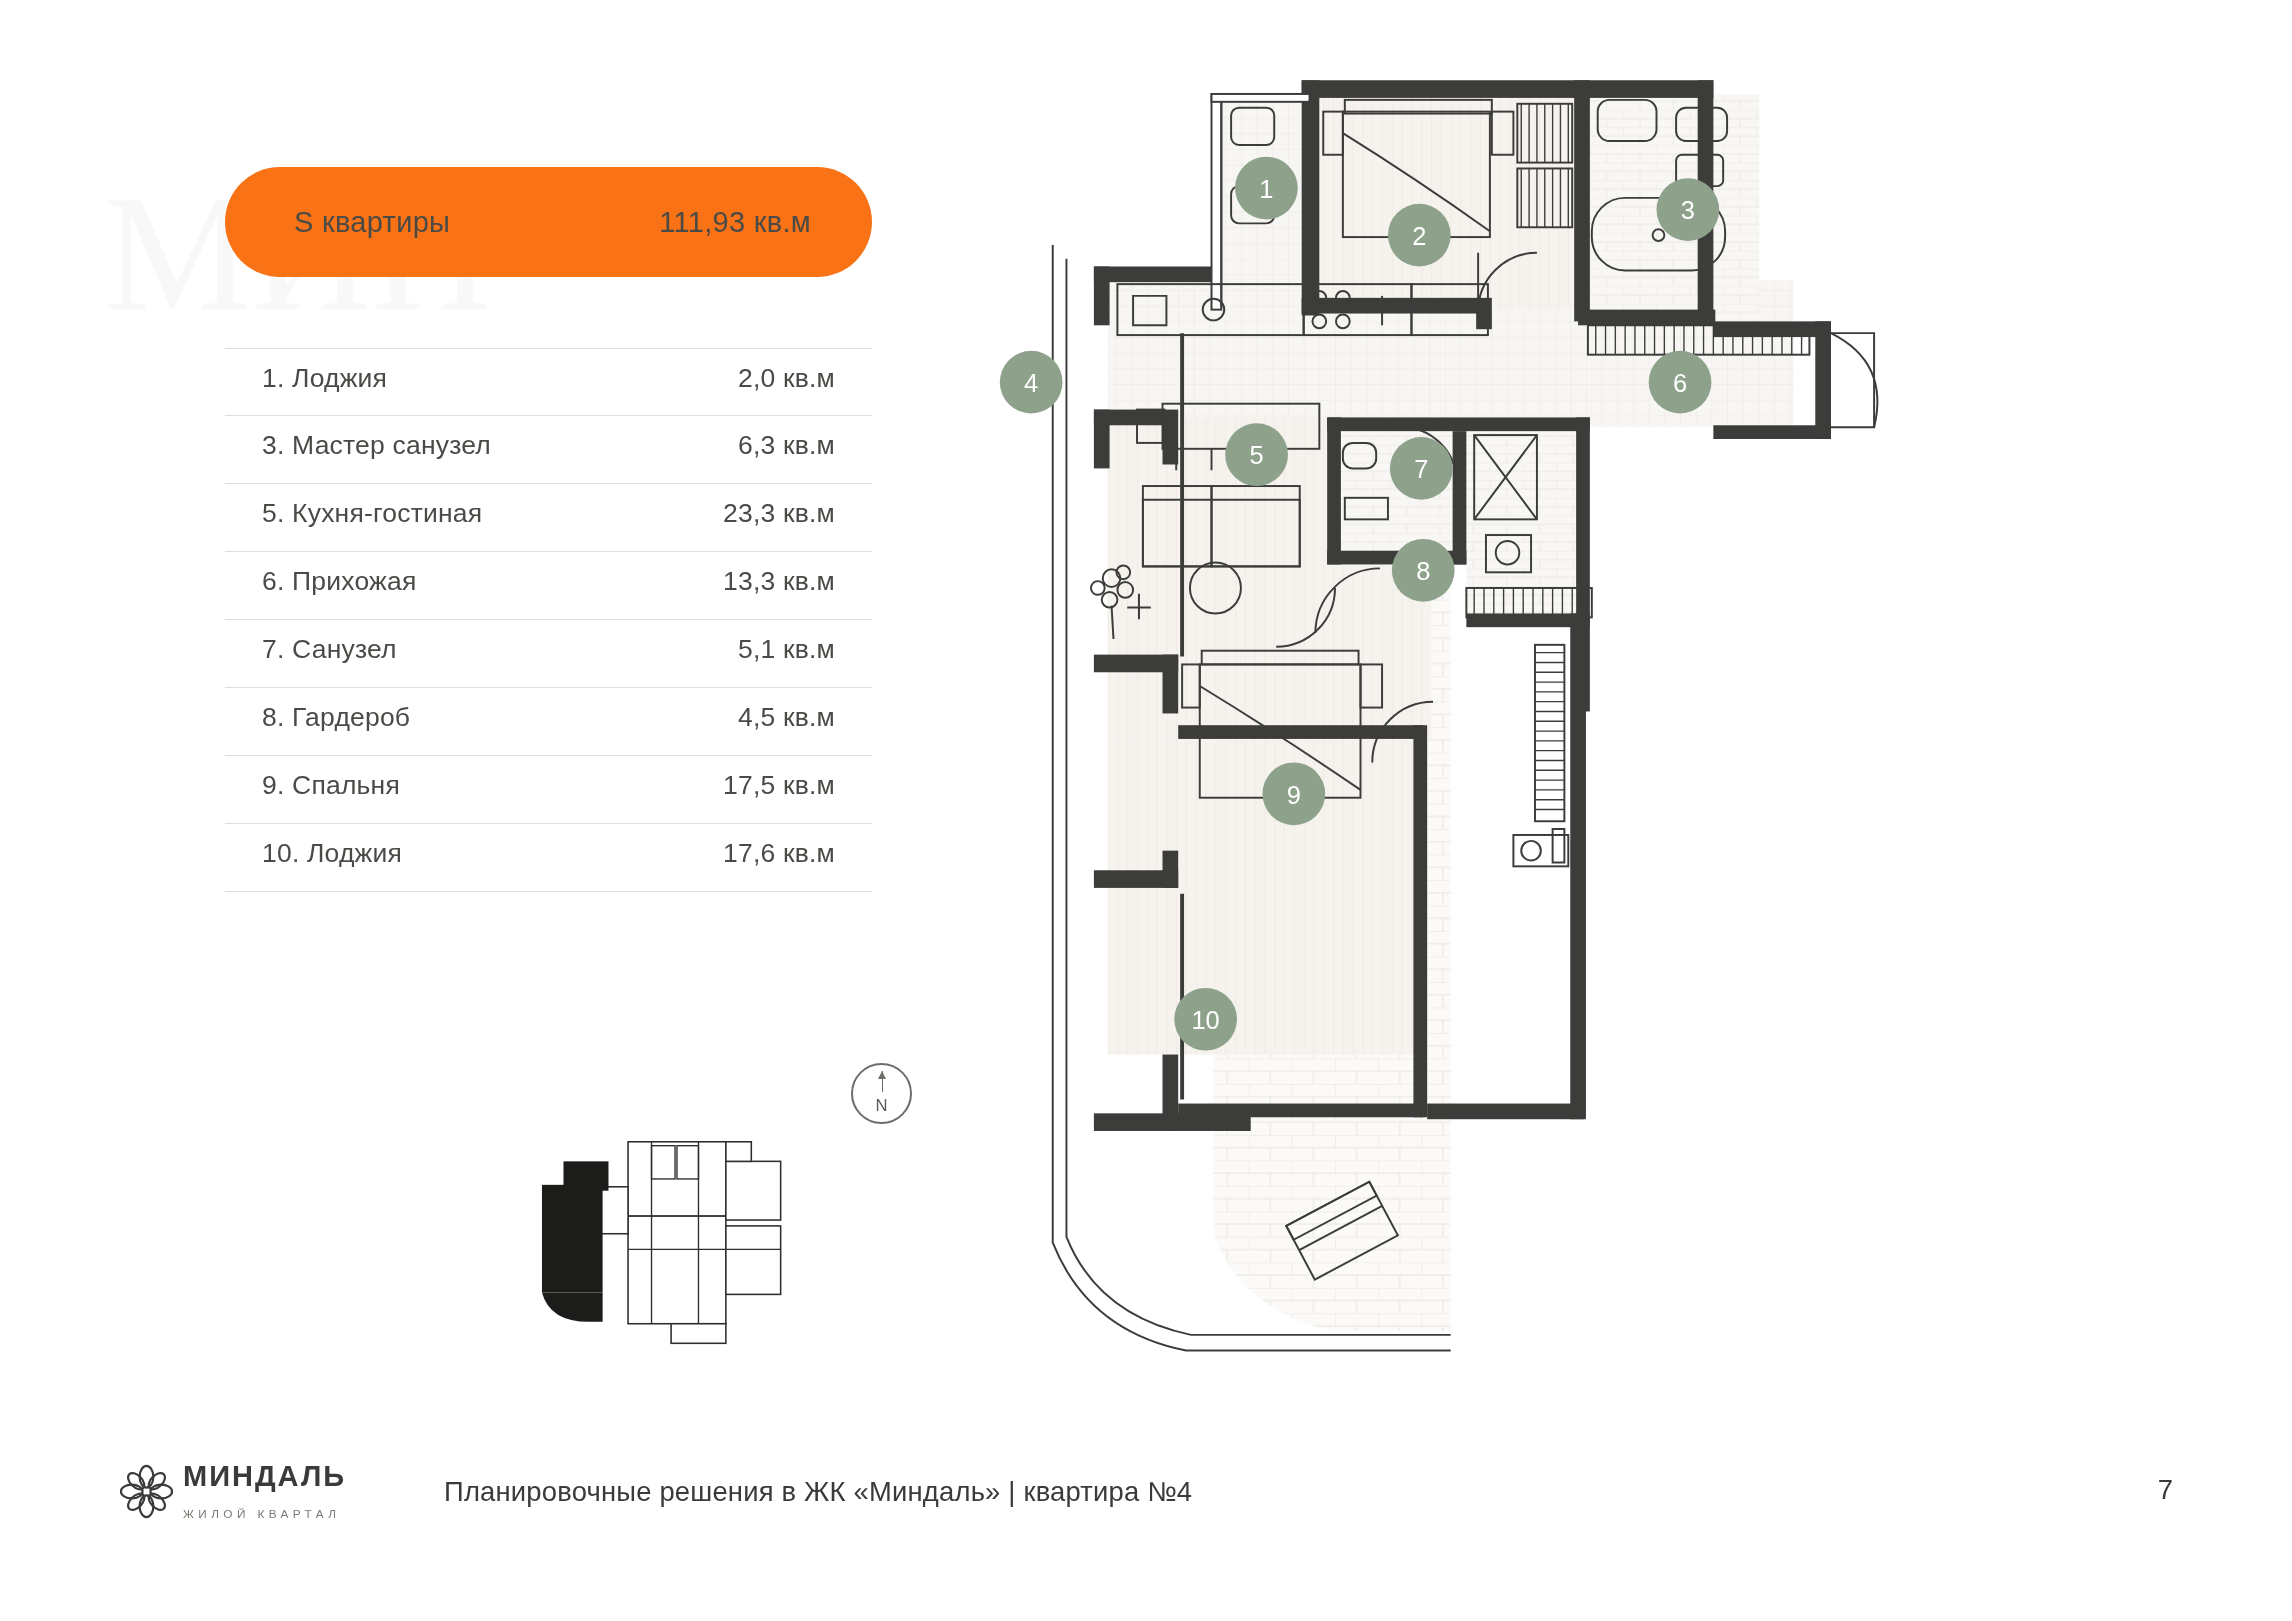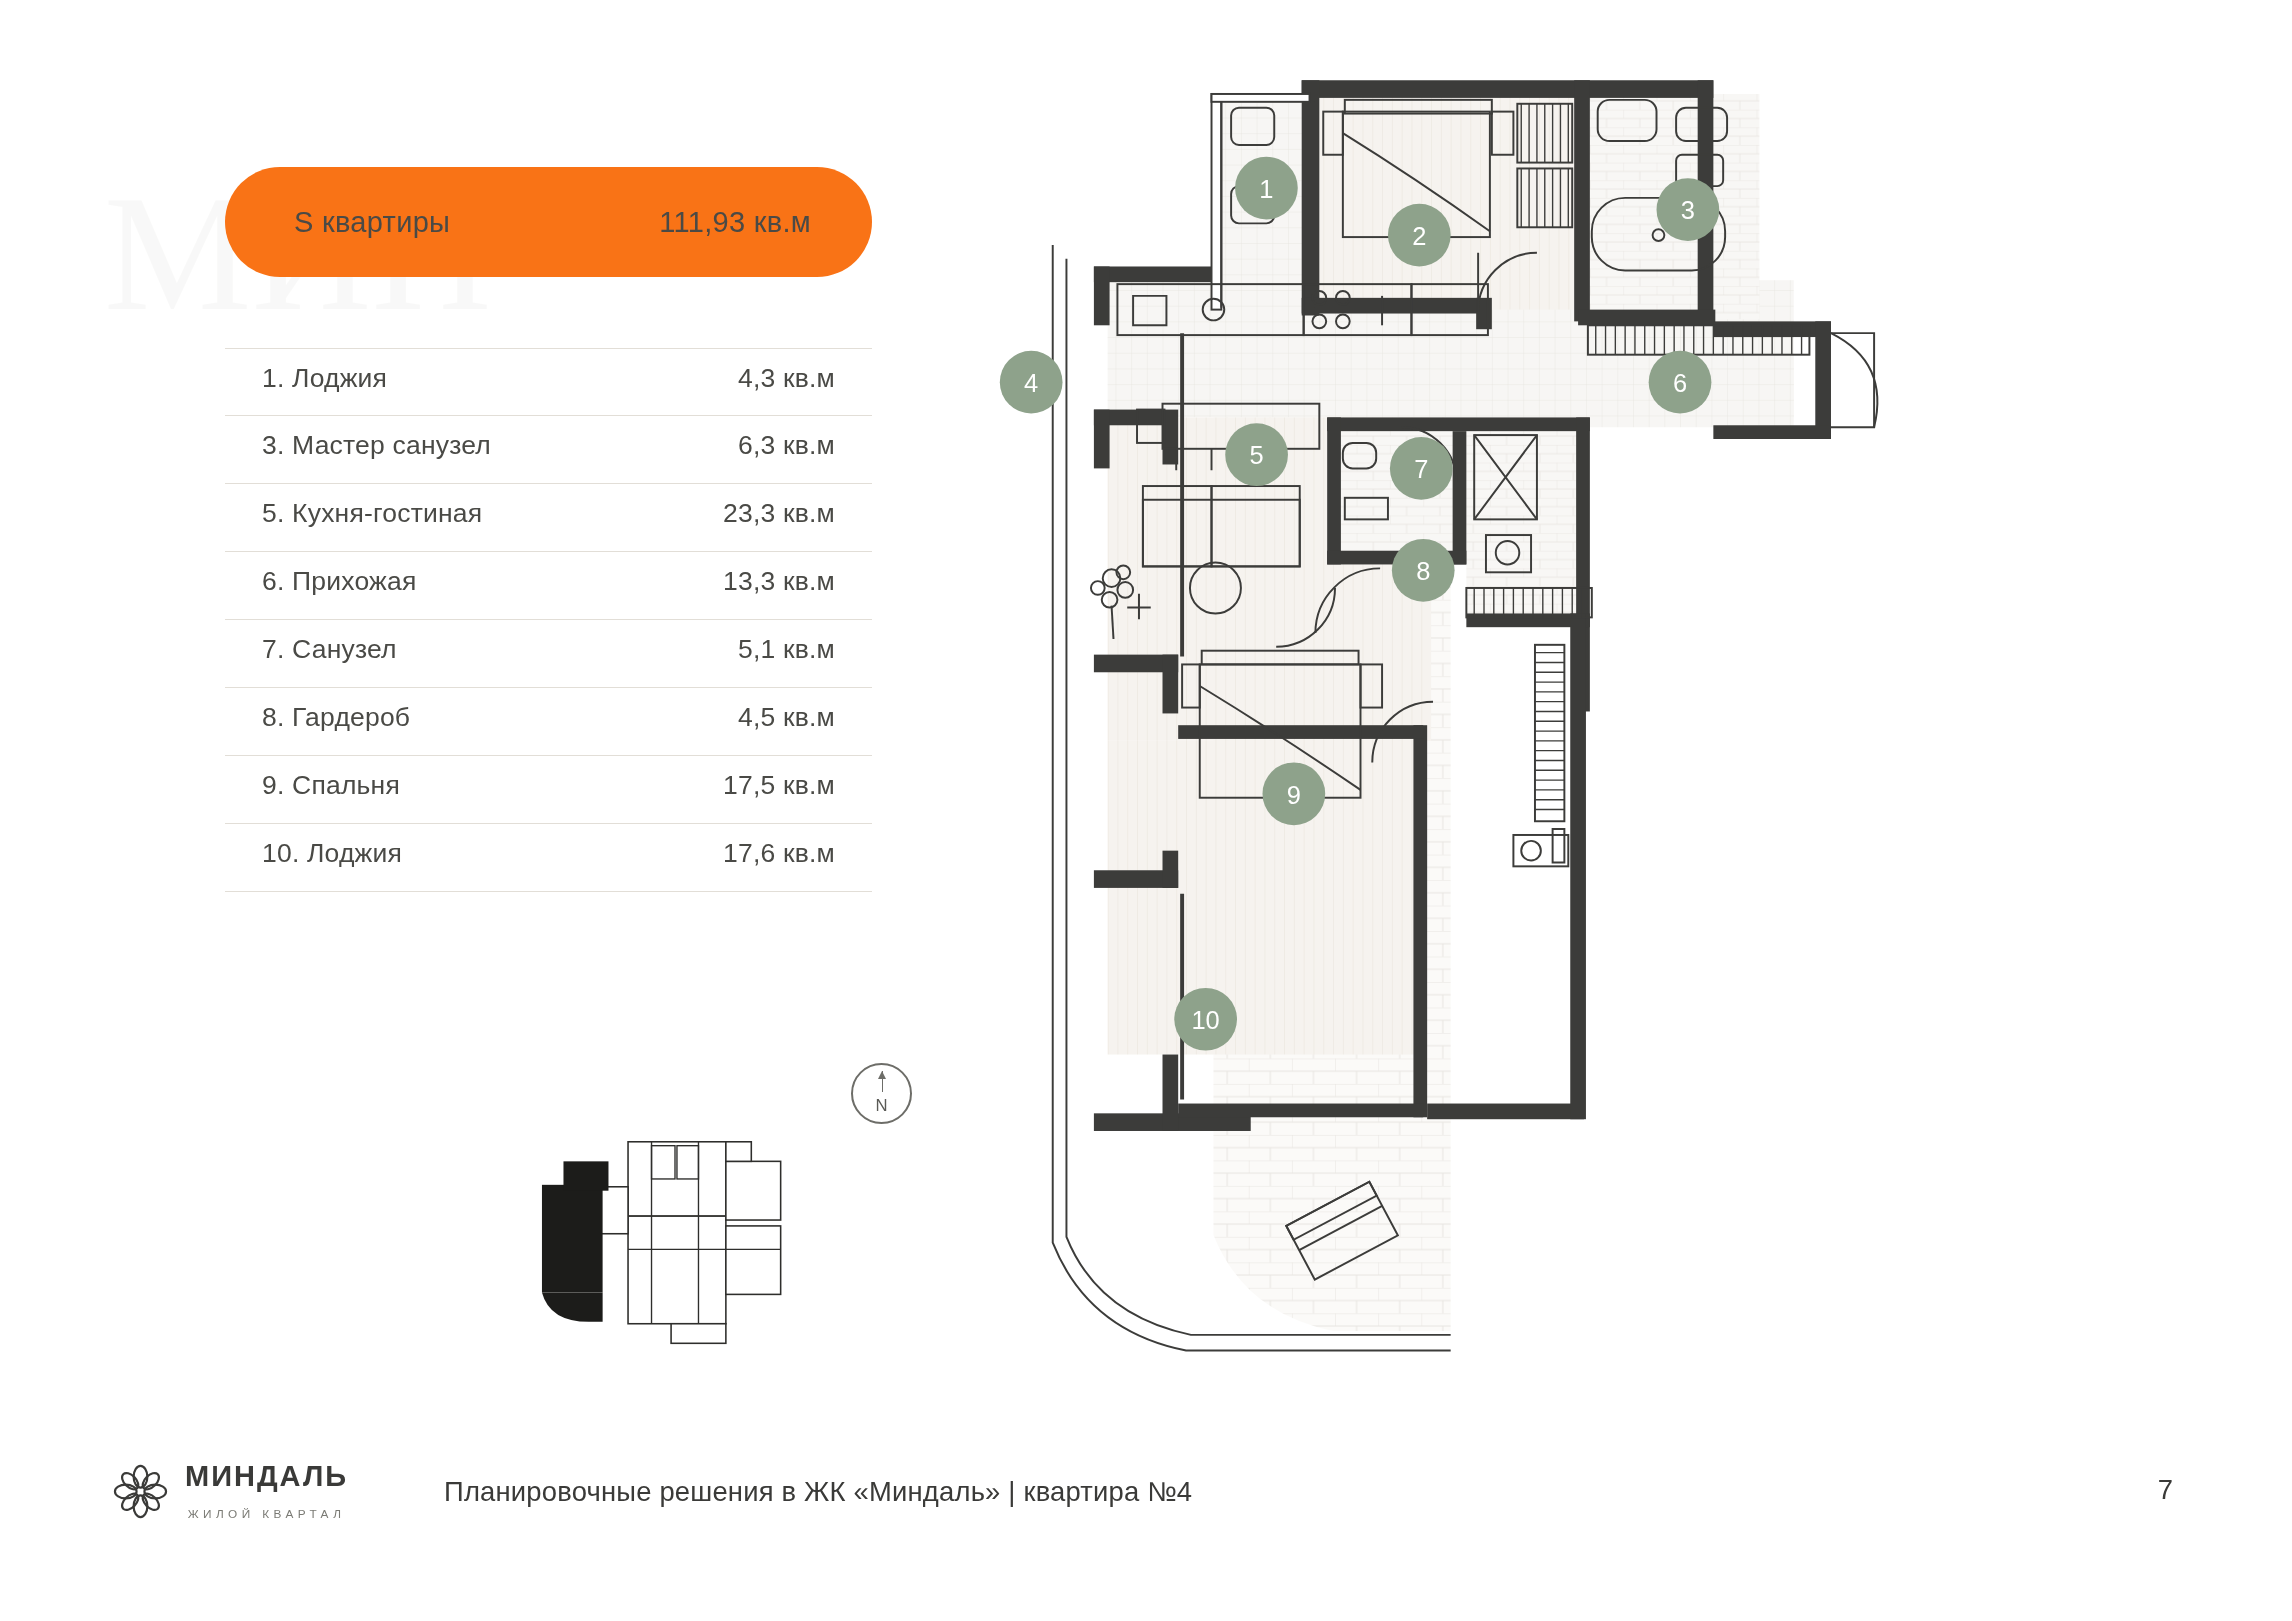--- a/index.html
+++ b/index.html
@@ -103,26 +103,25 @@
 
   
   #footer {
     position: absolute;
     left: 0; right: 0;
     bottom: 71px;
     height: 88px;
   }
   #footer-logo {
     position: absolute;
-    left: 112px;
+    left: 118px;
     top: 0;
     display: flex;
     align-items: center;
-    gap: 16px;
-    text-align: center;
+    gap: 8px;
   }
   #footer-logo .mark {
     width: 57px; height: 57px;
     position: relative;
   }
   #footer-logo .brand-txt .b1 {
     font-size: 29px;
     letter-spacing: 2px;
     font-weight: bold;
     color: #3a3a38;
@@ -189,21 +188,21 @@
 <div id="left-panel">
 
   <div id="summary-pill">
     <span class="label">S квартиры</span>
     <span class="value">111,93 кв.м</span>
   </div>
 
   <div id="room-list">
     <div class="room-row">
       <span class="r-name">1. Лоджия</span>
-      <span class="r-area">4,3 кв.м</span>
+      <span class="r-area">2,0 кв.м</span>
     </div>
     <div class="room-row">
       <span class="r-name">3. Мастер санузел</span>
       <span class="r-area">6,3 кв.м</span>
     </div>
     <div class="room-row">
       <span class="r-name">5. Кухня-гостиная</span>
       <span class="r-area">23,3 кв.м</span>
     </div>
     <div class="room-row">

